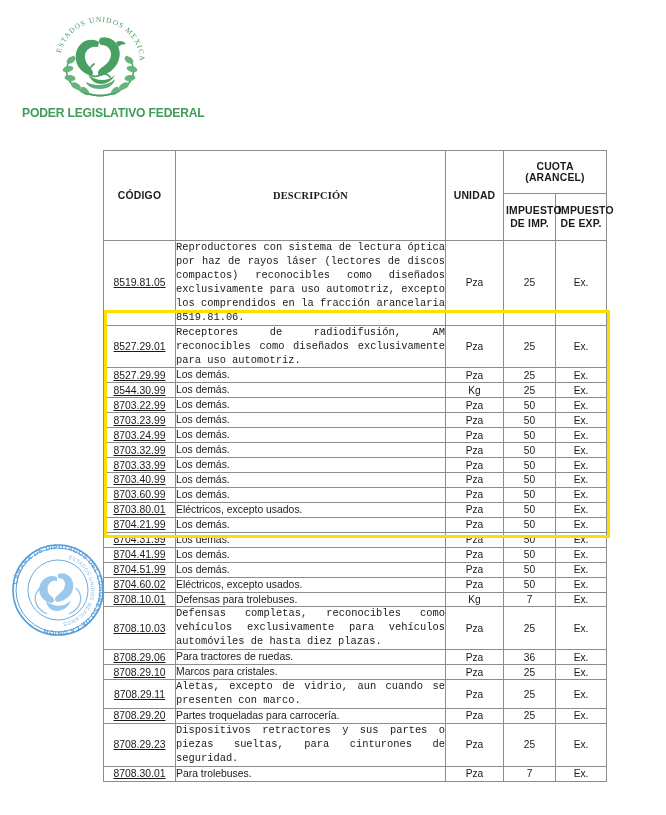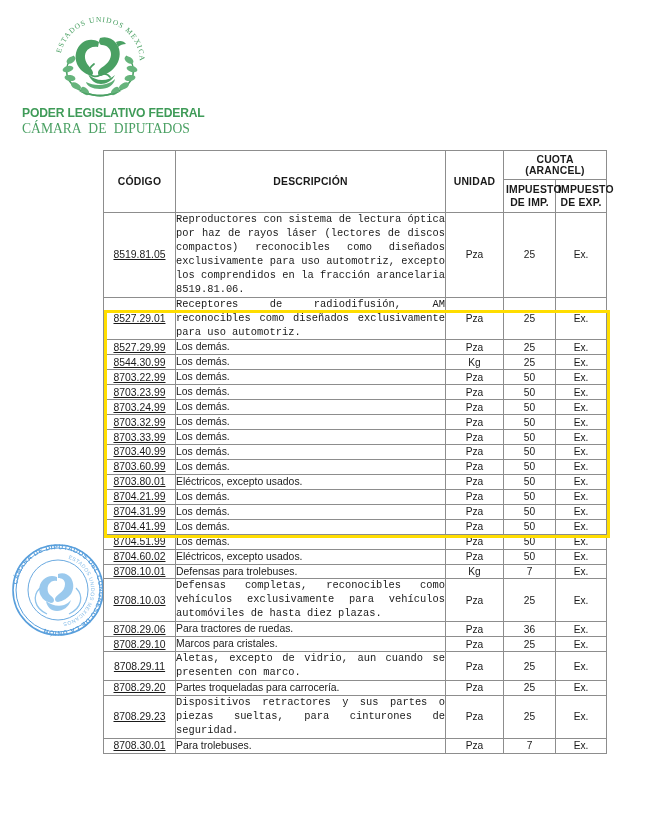--- a/index.html
+++ b/index.html
@@ -81,35 +81,35 @@
   #arancel-table td {
     border: 1px solid #8d8d8d;
     padding: 0;
     vertical-align: middle;
   }
   #arancel-table thead th {
     font-size: 10.4px;
     font-weight: bold;
     text-align: center;
     letter-spacing: 0.2px;
-    padding: 3px 2px;
+    padding: 10px 2px;
   }
   th.h-cuota {
     font-size: 11.4px;
     letter-spacing: 0.3px;
     padding: 6px 2px;
   }
   th.h-sub {
     font-size: 8.6px;
     line-height: 1.25;
     font-weight: bold;
     padding: 4px 1px;
   }
   th.h-codigo, th.h-desc, th.h-unidad { vertical-align: middle; }
-  th.h-desc { font-size: 11px; letter-spacing: 0.3px; }
+  th.h-desc { font-size: 11px; letter-spacing: 0.3px; font-family: Liberation Serif, serif; }
   th.h-codigo { font-size: 10.8px; letter-spacing: 0.3px; }
   th.h-unidad { font-size: 9.2px; letter-spacing: 0.2px; }
 
   td.cell-codigo {
     text-align: center;
     font-size: 10.4px;
     padding: 3px 2px;
     white-space: nowrap;
     text-decoration: underline;
   }
@@ -196,21 +196,20 @@
       </g>
 
       <g fill="#5fae76">
         <path d="M42,70 C48,73 55,74 62,72 C66,71 69,69 71,67 C70,73 64,77 56,77 C48,77 43,74 42,70 Z"></path>
       </g>
 
       <path d="M34,78 C44,84 68,84 78,78 C70,86 42,86 34,78 Z" fill="#4aa063"></path>
     </svg>
   </div>
   <div class="lh-line1">PODER LEGISLATIVO FEDERAL</div>
-  <div class="lh-line2">CÁMARA  DE  DIPUTADOS</div>
 </div>
 
 <div id="seal">
   <svg width="104" height="104" viewBox="0 0 104 104" aria-hidden="true">
     <defs>
       <path id="sealouter" d="M 52,52 m -41,0 a 41,41 0 1 1 82,0 a 41,41 0 1 1 -82,0"></path>
       <path id="sealinner" d="M 52,52 m -33,0 a 33,33 0 1 1 66,0 a 33,33 0 1 1 -66,0"></path>
     </defs>
     <circle cx="52" cy="52" r="45" fill="none" stroke="#3d8fd6" stroke-width="1.6"></circle>
     <circle cx="52" cy="52" r="42" fill="none" stroke="#3d8fd6" stroke-width="1"></circle>

